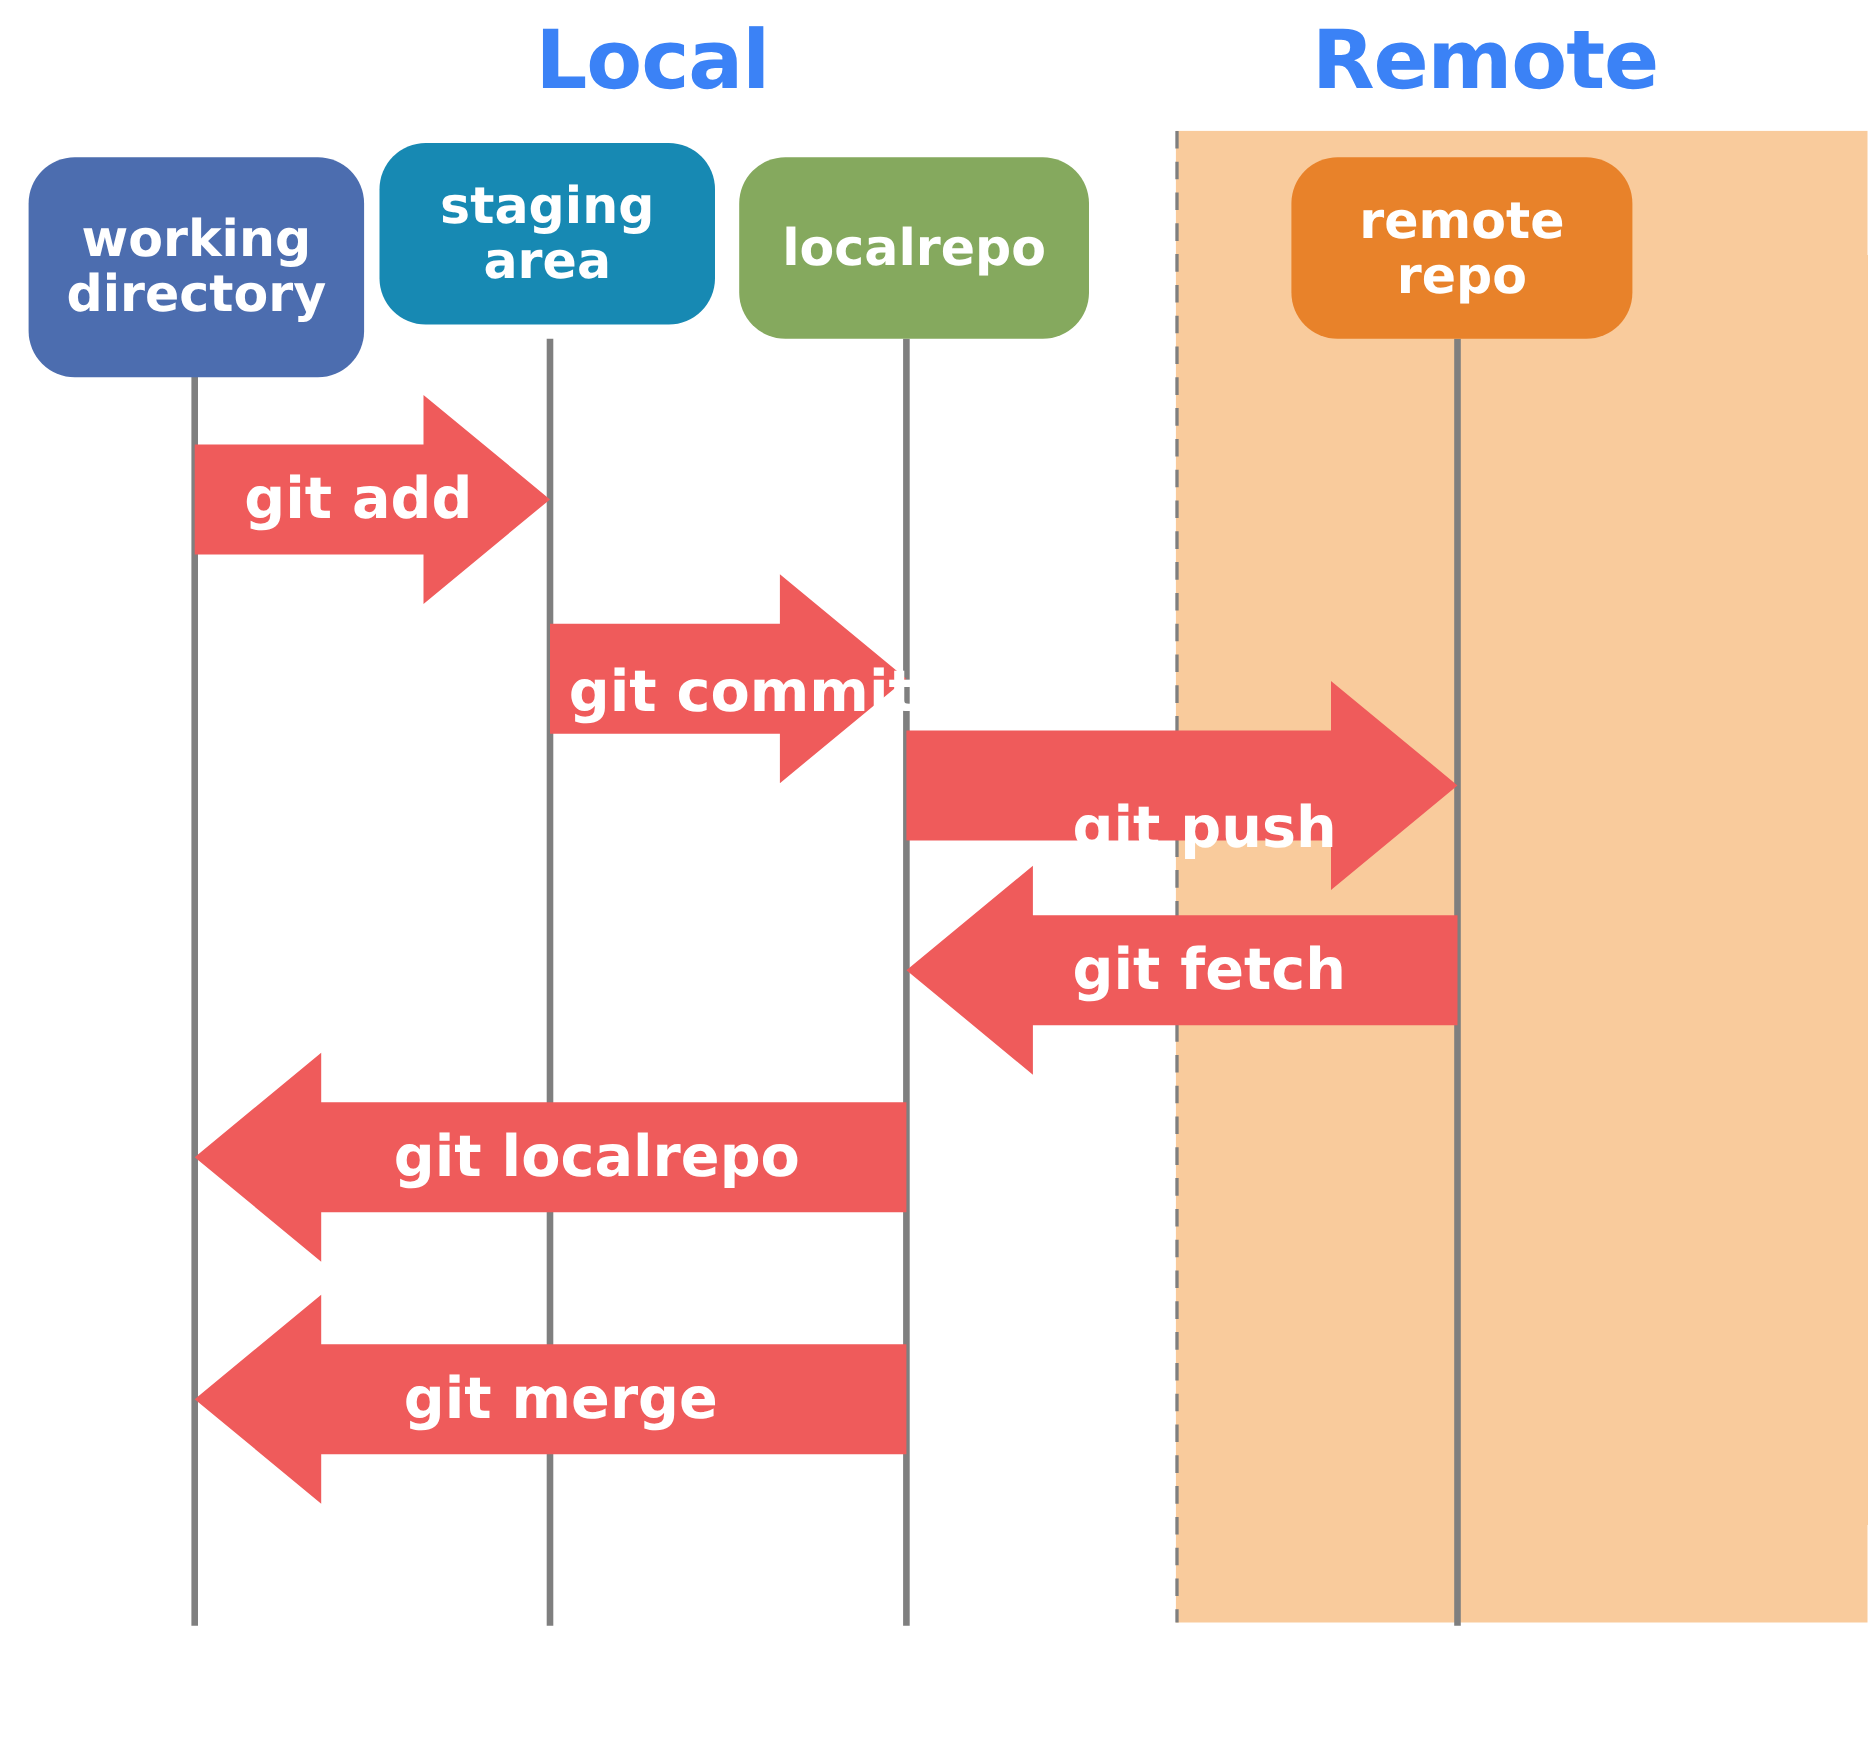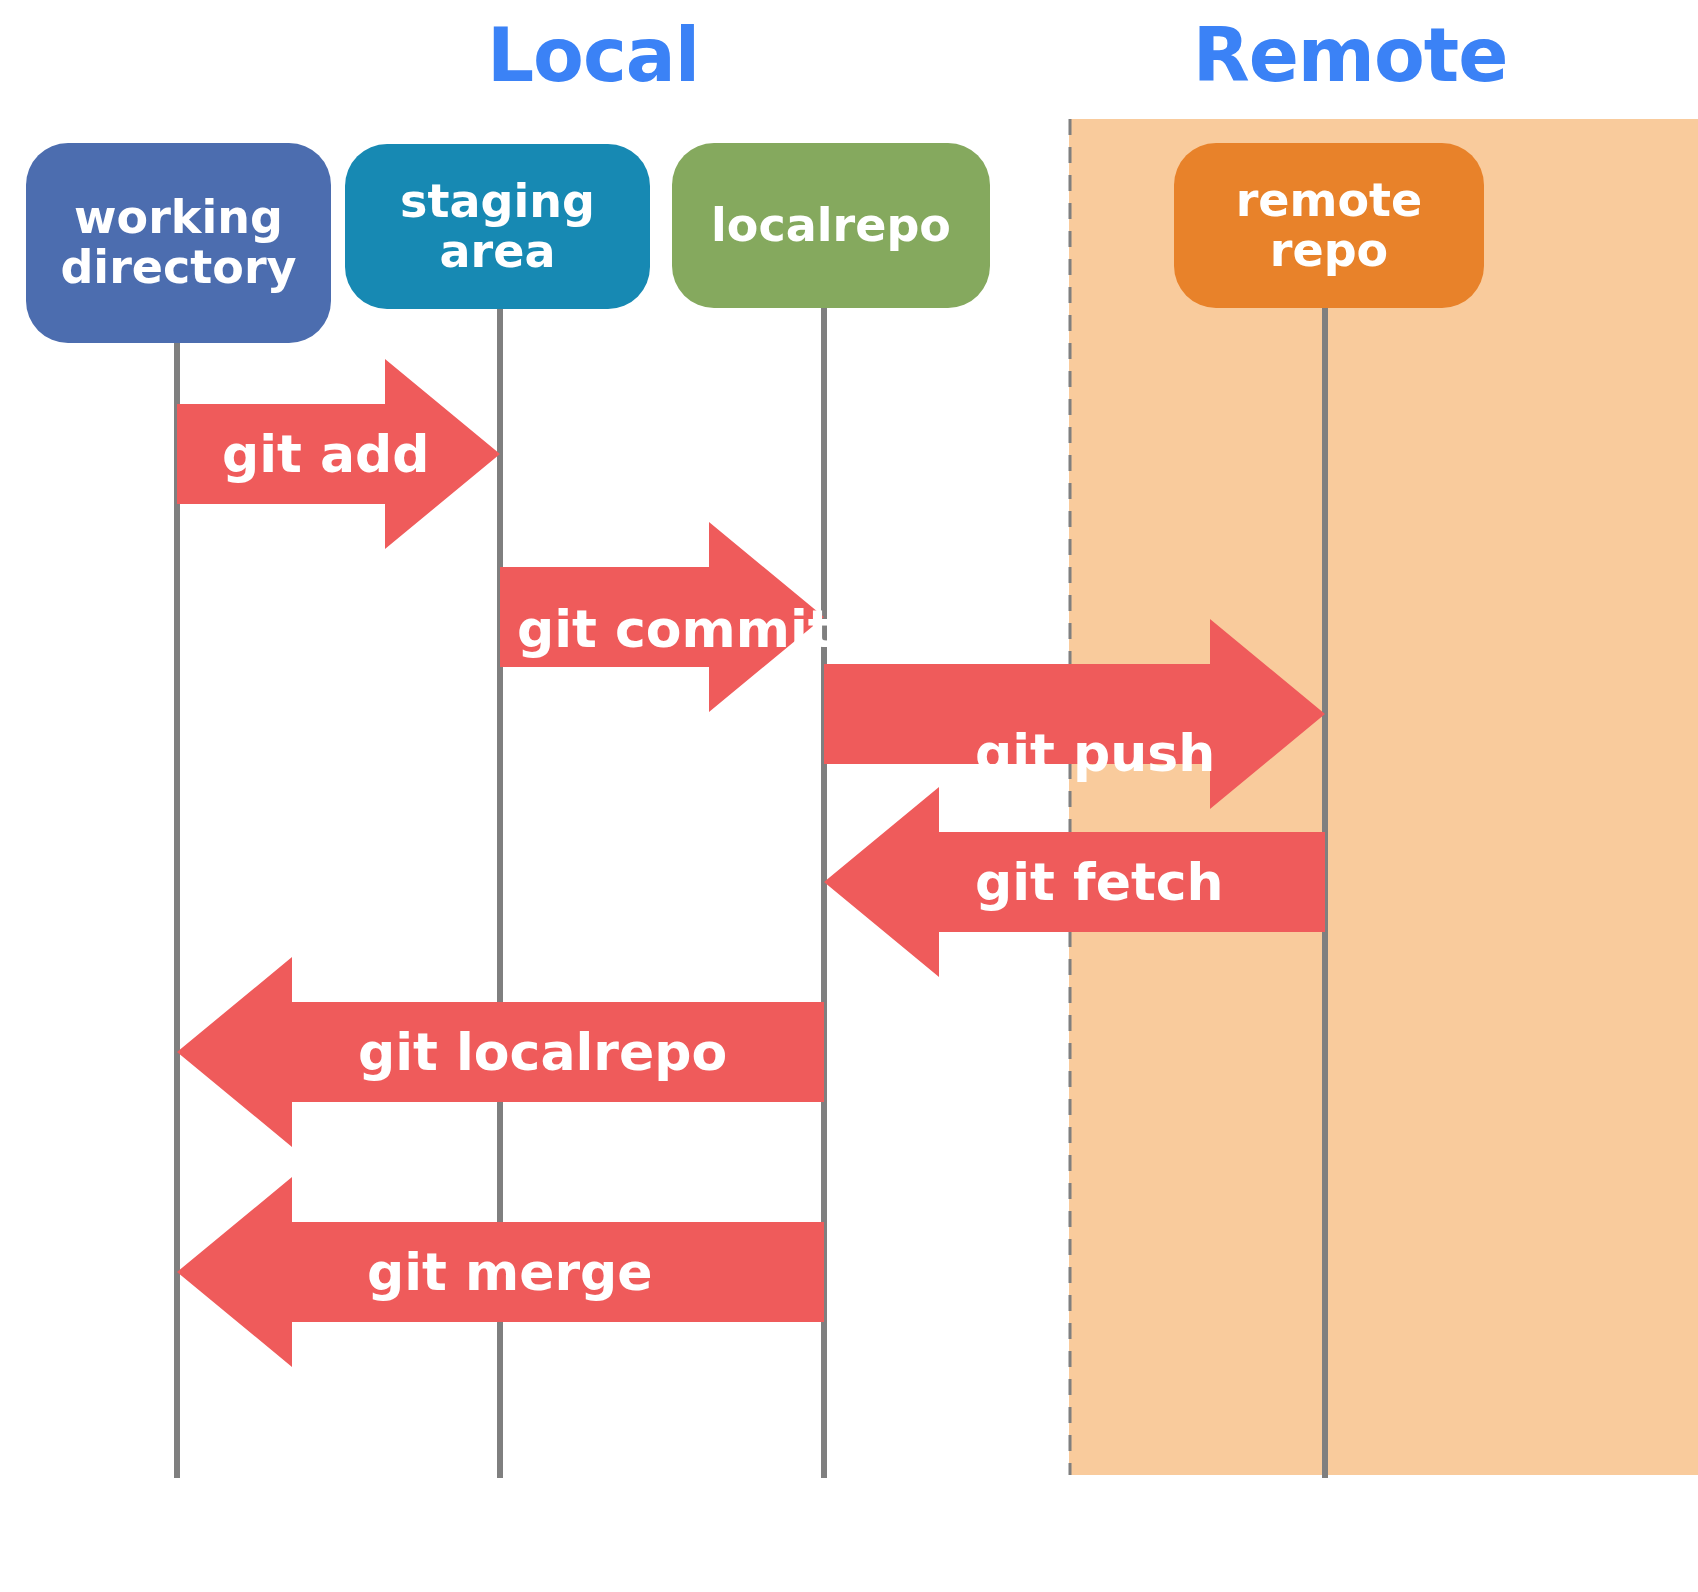--- a/index.html
+++ b/index.html
@@ -96,21 +96,21 @@
       <div class="arrow-label" style="left: 975px; top: 727px;">git push</div>
       <div class="arrow-label" style="left: 975px; top: 856px;">git fetch</div>
       <div class="arrow-label" style="left: 358px; top: 1026px;">git localrepo</div>
       <div class="arrow-label" style="left: 367px; top: 1246px;">git merge</div>
     </div>
 
   <div class="node-box" id="node-working-directory" style="left: 26px; top: 143px; width: 305px; height: 200px; background: rgb(76, 109, 175);">
     <span>working
 directory</span>
   </div>
-  <div class="node-box" id="node-staging-area" style="left: 345px; top: 144px; width: 305px; height: 165px; background: rgb(23, 137, 179);">
+  <div class="node-box" id="node-staging-area" style="left: 345px; top: 130px; width: 305px; height: 165px; background: rgb(23, 137, 179);">
     <span>staging
 area</span>
   </div>
   <div class="node-box" id="node-localrepo" style="left: 672px; top: 143px; width: 318px; height: 165px; background: rgb(133, 169, 94);">
     <span>localrepo</span>
   </div>
   <div class="node-box" id="node-remote-repo" style="left: 1174px; top: 143px; width: 310px; height: 165px; background: rgb(232, 130, 42);">
     <span>remote
 repo</span>
   </div>

